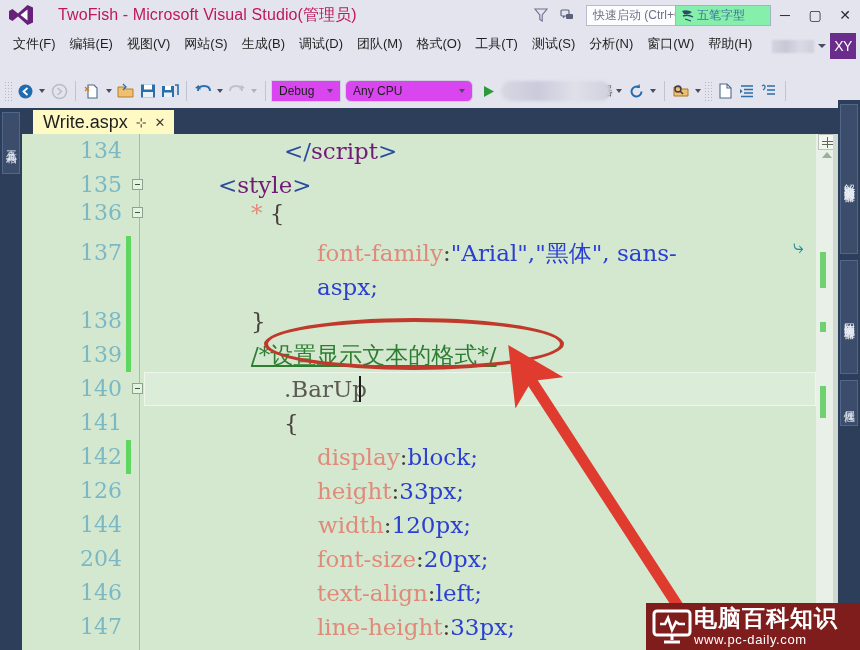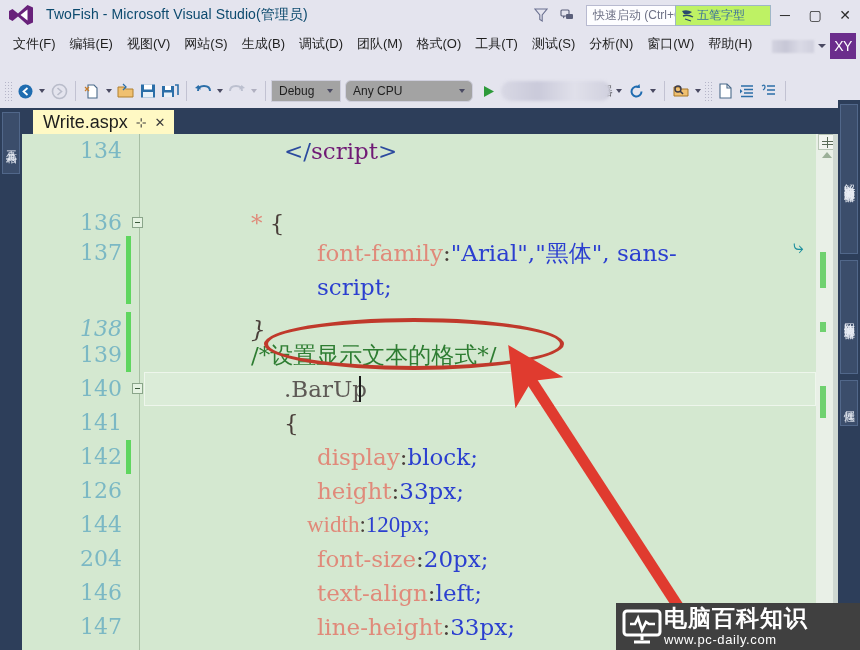--- a/index.html
+++ b/index.html
@@ -13,38 +13,38 @@
 
   
   .titlebar {
     position: absolute; top: 0; left: 0; width: 860px; height: 30px;
     background: #e4e4ee;
     display: flex; align-items: center;
   }
   .vs-logo { width: 26px; height: 22px; margin-left: 8px; position: relative; }
   .vs-logo svg { display: block; }
   .title-text {
-    font-size: 14px; color: #0c4a6e; margin-left: 12px;
+    font-size: 16px; color: #be185d; margin-left: 24px;
     letter-spacing: 0.1px; white-space: nowrap;
   }
   .tb-right { position: absolute; right: 0; top: 0; height: 30px; display: flex; align-items: center; }
   .tb-icon {
     width: 26px; height: 26px; display: flex; align-items: center; justify-content: center;
     color: #5a5f7a;
   }
   .quicklaunch {
     position: relative;
     width: 178px; height: 21px; background: #fdfdff; border: 1px solid #b8bad0;
     display: flex; align-items: center; margin: 0 6px;
     font-size: 12px; color: #6e7186; padding-left: 6px;
   }
   .ime-badge {
     position: absolute; right: -8px; top: -1px;
     height: 21px; min-width: 96px;
-    background: #bef264; border: 1px solid #9fb6c7;
+    background: #86efac; border: 1px solid #9fb6c7;
     display: flex; align-items: center; gap: 2px; padding: 0 4px;
     font-size: 12px; color: #3b6f9c;
   }
   .ime-glyph { width: 15px; height: 15px; flex: 0 0 15px; }
   .wincontrols { display: flex; align-items: center; height: 30px; }
   .wc {
     width: 30px; height: 30px; display: flex; align-items: center; justify-content: center;
     font-size: 14px; color: #2b2b2b;
   }
 
@@ -79,21 +79,21 @@
     background: #e4e4ee; display: flex; align-items: center; padding-left: 4px;
   }
   .grip { width: 8px; height: 20px; margin-right: 2px;
     background-image: radial-gradient(#b5b5c8 0.8px, transparent 0.9px);
     background-size: 3px 3px; }
   .tb-sep { width: 1px; height: 20px; background: #c2c2d2; margin: 0 5px; }
   .tbtn { width: 22px; height: 24px; display: flex; align-items: center; justify-content: center; }
   .tb-arrow { width: 0; height: 0; border-left: 3.5px solid transparent; border-right: 3.5px solid transparent; border-top: 4px solid #4a4a62; margin: 0 3px; }
   .tb-arrow.dim { border-top-color: #b0b0c0; }
   .combo {
-    height: 22px; background: #a3a3a3; border: 1px solid #cfcfdd;
+    height: 22px; background: #d946ef; border: 1px solid #cfcfdd;
     display: flex; align-items: center; justify-content: space-between;
     font-size: 12px; color: #1e1e1e; padding: 0 4px 0 7px; margin-right: 4px;
   }
   .combo .cv { white-space: nowrap; }
   .combo-debug { width: 70px; }
   .combo-cpu { width: 128px; border-radius: 6px; }
   .blurpill {
     width: 110px; height: 20px; border-radius: 10px;
     background: linear-gradient(90deg,#d8d8e4,#cacada,#e0e0ea,#d0d0de);
     filter: blur(1.8px); margin-left: 2px;
@@ -171,21 +171,21 @@
   }
   .ctext {
     position: absolute; left: 130px;
     font-family: "DejaVu Serif", serif; font-size: 23px;
     line-height: 34px; white-space: pre; color: #1e1e1e;
   }
   .c-tag { color: #2b4a9e; }
   .c-tagname { color: #701a75; }
   .c-prop { color: #e08a7a; }
   .c-val { color: #2b3fd0; }
-  .c-comment { color: #2e7d32; }
+  .c-comment { color: #2e7d32; text-decoration: underline; }
   .c-plain { color: #4a3f3a; }
   .c-sel { color: #3a3530; }
 
   .curline {
     position: absolute; left: 122px; width: 672px; height: 34px;
     border: 1px solid #eef6ec; background: rgba(255,255,255,0.18);
   }
   .caret {
     position: absolute; width: 1.5px; height: 26px; background: #1a1a1a;
   }
@@ -227,22 +227,22 @@
 
   
   .ann-ellipse {
     position: absolute; border: 4px solid #c0392b; border-radius: 50%;
     background: transparent; pointer-events: none;
   }
   .ann-arrow { position: absolute; left: 0; top: 0; pointer-events: none; }
 
   
   .watermark {
-    position: absolute; right: 0; bottom: 0; width: 244px; height: 47px;
-    background: #404040; display: flex; align-items: center; overflow: hidden;
+    position: absolute; right: 0; bottom: 0; width: 214px; height: 47px;
+    background: #7f1d1d; display: flex; align-items: center; overflow: hidden;
   }
   .wm-icon {
     width: 44px; height: 40px; margin-left: 4px; flex: 0 0 44px;
     display: flex; align-items: center; justify-content: center;
   }
   .wm-txt { display: flex; flex-direction: column; line-height: 1; }
   .wm-cn { font-size: 23px; color: #ffffff; font-weight: bold; letter-spacing: 1px; }
   .wm-en { font-size: 13px; color: #ffffff; letter-spacing: 0.6px; margin-top: 3px; }
 </style>
 </head>
@@ -457,35 +457,40 @@
   </div>
 
   <div class="editor">
     <div class="gutter-fold"></div>
     <div class="foldline"></div>
     <div class="codearea" id="code-host">
         <div class="row" style="top: 0px;">
           <div class="lnum">134</div>
           <div class="ctext" style="left: 262px;"><span class="c-tag">&lt;/</span><span class="c-tagname">script</span><span class="c-tag">&gt;</span></div>
         </div>
-        <div class="row" style="top: 72px;">
+        <div class="row" style="top: 34px;">
+          <div class="lnum">135</div>
+          <div class="foldbox"></div>
+          <div class="ctext" style="left: 196px;"><span class="c-tag">&lt;</span><span class="c-tagname">style</span><span class="c-tag">&gt;</span></div>
+        </div>
+        <div class="row" style="top: 62px;">
           <div class="lnum">136</div>
           <div class="foldbox"></div>
           <div class="ctext" style="left: 229px;"><span class="c-prop">*</span><span class="c-plain"> </span><span class="c-plain">{</span></div>
         </div>
         <div class="row" style="top: 102px;">
           <div class="lnum">137</div>
           <div class="changebar mod"></div>
           <div class="ctext" style="left: 295px;"><span class="c-prop">font-family</span><span class="c-plain">:</span><span class="c-val">"Arial","黑体", sans-</span></div>
         </div>
         <div class="row" style="top: 136px;">
           <div class="changebar mod"></div>
-          <div class="ctext" style="left: 295px;"><span class="c-val">script;</span></div>
-        </div>
-        <div class="row" style="top: 178px; font-style: italic;">
+          <div class="ctext" style="left: 295px;"><span class="c-val">aspx;</span></div>
+        </div>
+        <div class="row" style="top: 170px;">
           <div class="lnum">138</div>
           <div class="changebar mod"></div>
           <div class="ctext" style="left: 229px;"><span class="c-plain">}</span></div>
         </div>
         <div class="row" style="top: 204px; padding-left: 8px;">
           <div class="lnum">139</div>
           <div class="changebar mod"></div>
           <div class="ctext" style="left: 229px;"><span class="c-comment">/*设置显示文本的格式*/</span></div>
         </div>
         <div class="row" style="top: 238px;">
@@ -501,21 +506,21 @@
           <div class="lnum">142</div>
           <div class="changebar mod"></div>
           <div class="ctext" style="left: 295px;"><span class="c-prop">display</span><span class="c-plain">:</span><span class="c-val">block;</span></div>
         </div>
         <div class="row" style="top: 340px;">
           <div class="lnum">126</div>
           <div class="ctext" style="left: 295px;"><span class="c-prop">height</span><span class="c-plain">:</span><span class="c-val">33px;</span></div>
         </div>
         <div class="row" style="top: 374px;">
           <div class="lnum">144</div>
-          <div class="ctext" style="left: 285px; font-family: Liberation Serif, serif;"><span class="c-prop">width</span><span class="c-plain">:</span><span class="c-val">120px;</span></div>
+          <div class="ctext" style="left: 296px;"><span class="c-prop">width</span><span class="c-plain">:</span><span class="c-val">120px;</span></div>
         </div>
         <div class="row" style="top: 408px;">
           <div class="lnum">204</div>
           <div class="ctext" style="left: 295px;"><span class="c-prop">font-size</span><span class="c-plain">:</span><span class="c-val">20px;</span></div>
         </div>
         <div class="row" style="top: 442px;">
           <div class="lnum">146</div>
           <div class="ctext" style="left: 295px;"><span class="c-prop">text-align</span><span class="c-plain">:</span><span class="c-val">left;</span></div>
         </div>
         <div class="row" style="top: 476px;">

